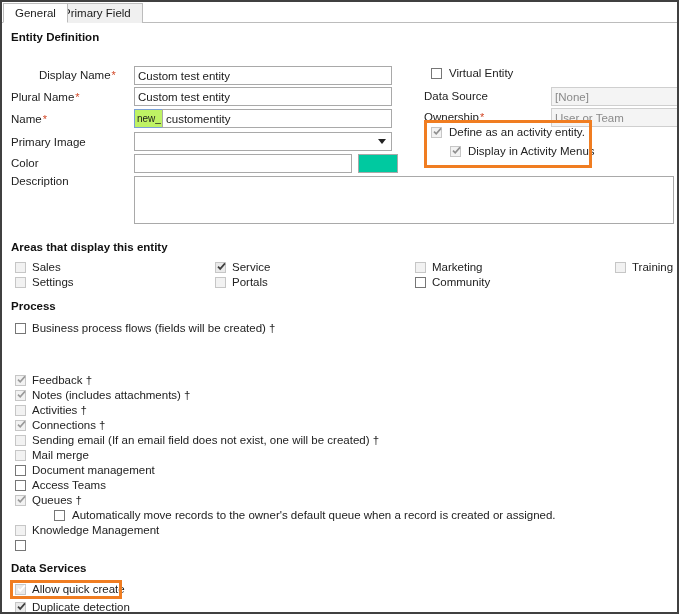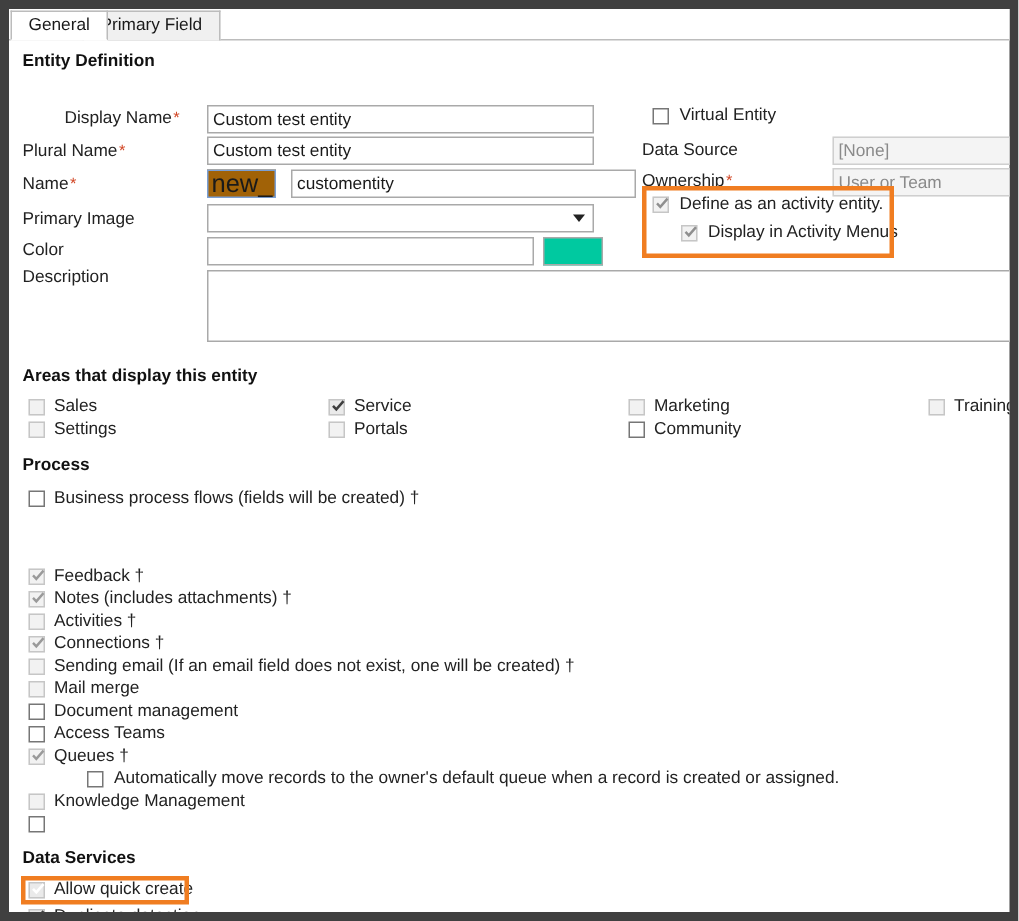--- a/index.html
+++ b/index.html
@@ -9,21 +9,21 @@
     background:#ffffff;
     font-family:"Liberation Sans", sans-serif;
     font-size:11px;
     color:#1a1a1a;
     overflow:hidden;
   }
   .page {
     position:relative;
     width:679px; height:614px;
     background:#ffffff;
-    border:6px solid #404040;
+    border:2px solid #404040;
     overflow:hidden;
   }
 
   
   .tabstrip {
     position:absolute; left:0; top:0; width:679px; height:21px;
     background:#ffffff;
     border-bottom:1px solid #bcbcbc;
   }
   .tab {
@@ -78,23 +78,23 @@
     outline:none;
   }
   .inp.disabled {
     background:#f4f4f4;
     border:1px solid #cfcfcf;
     color:#8a8a8a;
   }
   .prefix {
     position:absolute;
     height:19px;
-    background:#a16207;
+    background:#bef264;
     border:1px solid #7a9fd4;
-    font-size:17px;
+    font-size:10px;
     color:#1a1a1a;
     padding:0 1px 0 2px;
     line-height:17px;
     white-space:nowrap;
   }
   .ddl {
     position:absolute;
     height:19px;
     background:#ffffff;
     border:1px solid #a9a9a9;
@@ -171,21 +171,21 @@
     <span>Name</span><span class="req">*</span>
   </div>
   <div class="lbl" style="left:9px; top:134px;">Primary Image</div>
   <div class="lbl" style="left:9px; top:155px;">Color</div>
   <div class="lbl" style="left:9px; top:173px;">Description</div>
 
   <input class="inp" style="left: 132px; top: 64px; width: 258px;" type="text" value="Custom test entity">
   <input class="inp" style="left: 132px; top: 85px; width: 258px;" type="text" value="Custom test entity">
 
   <div class="prefix" style="left:132px; top:107px;">new_</div>
-  <input class="inp" style="left: 160px; top: 107px; width: 230px; margin-left: 28px;" type="text" value="customentity">
+  <input class="inp" style="left: 160px; top: 107px; width: 230px;" type="text" value="customentity">
 
   <div class="ddl" style="left:132px; top:130px; width:258px;">
     <span class="arrow"></span>
   </div>
 
   <input class="inp" style="left: 132px; top: 152px; width: 218px;" type="text" value="">
   <div class="swatch" style="left:356px; top:152px; background:#00c9a0;"></div>
 
   <textarea class="ta" style="left: 132px; top: 174px; width: 540px; height: 48px;" value=""></textarea>
 

